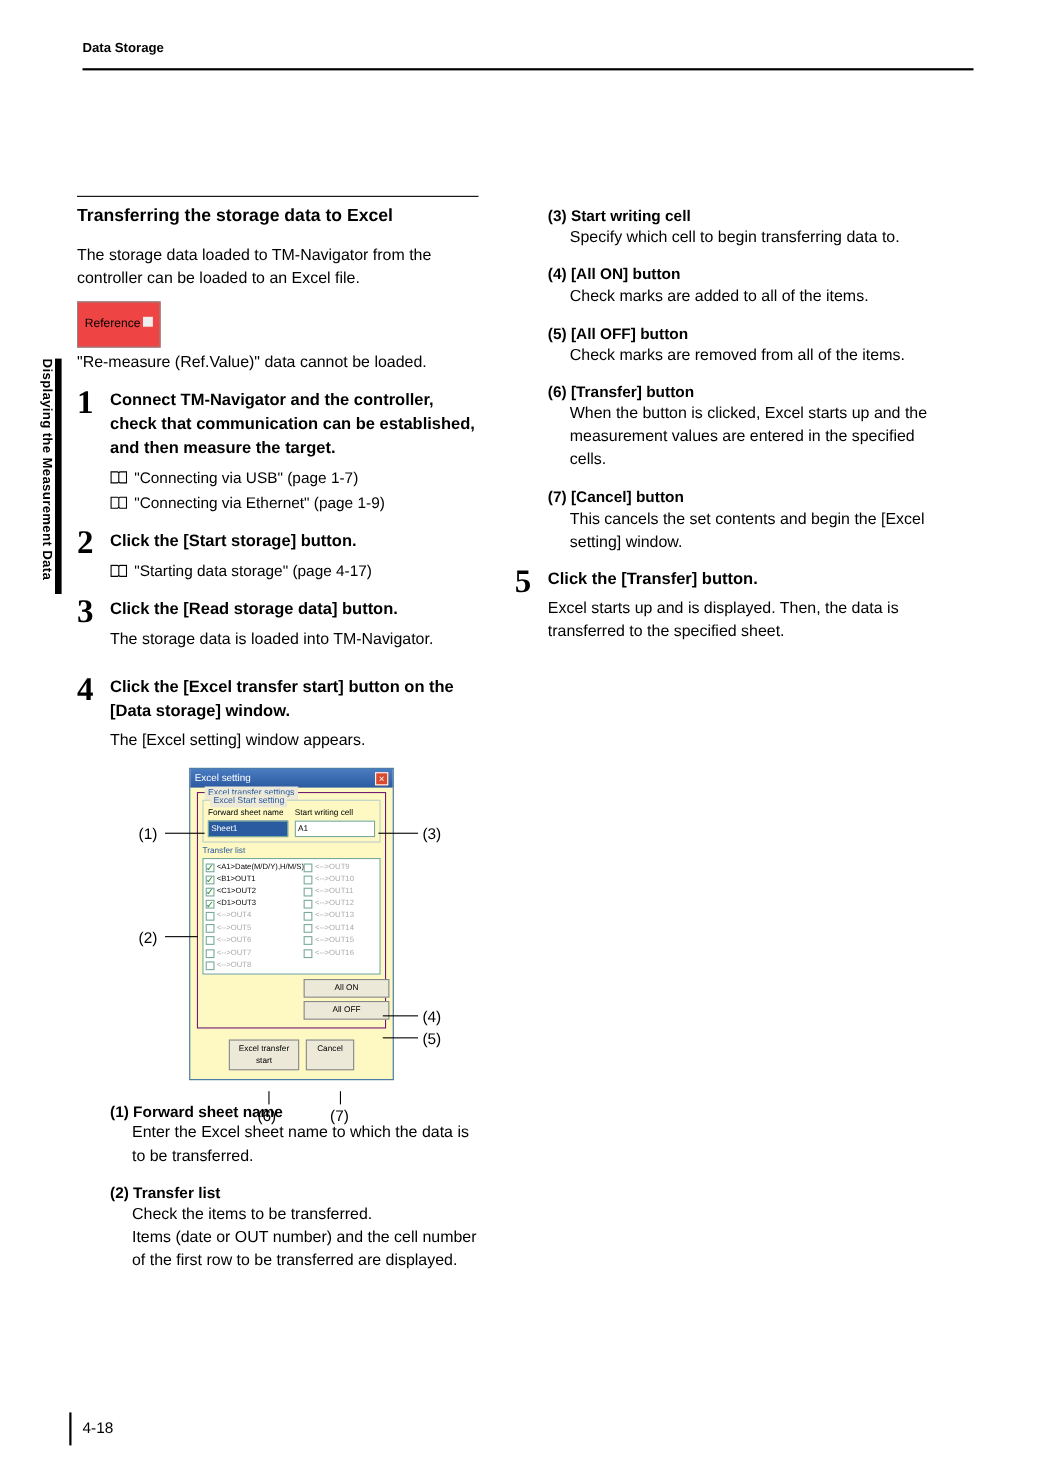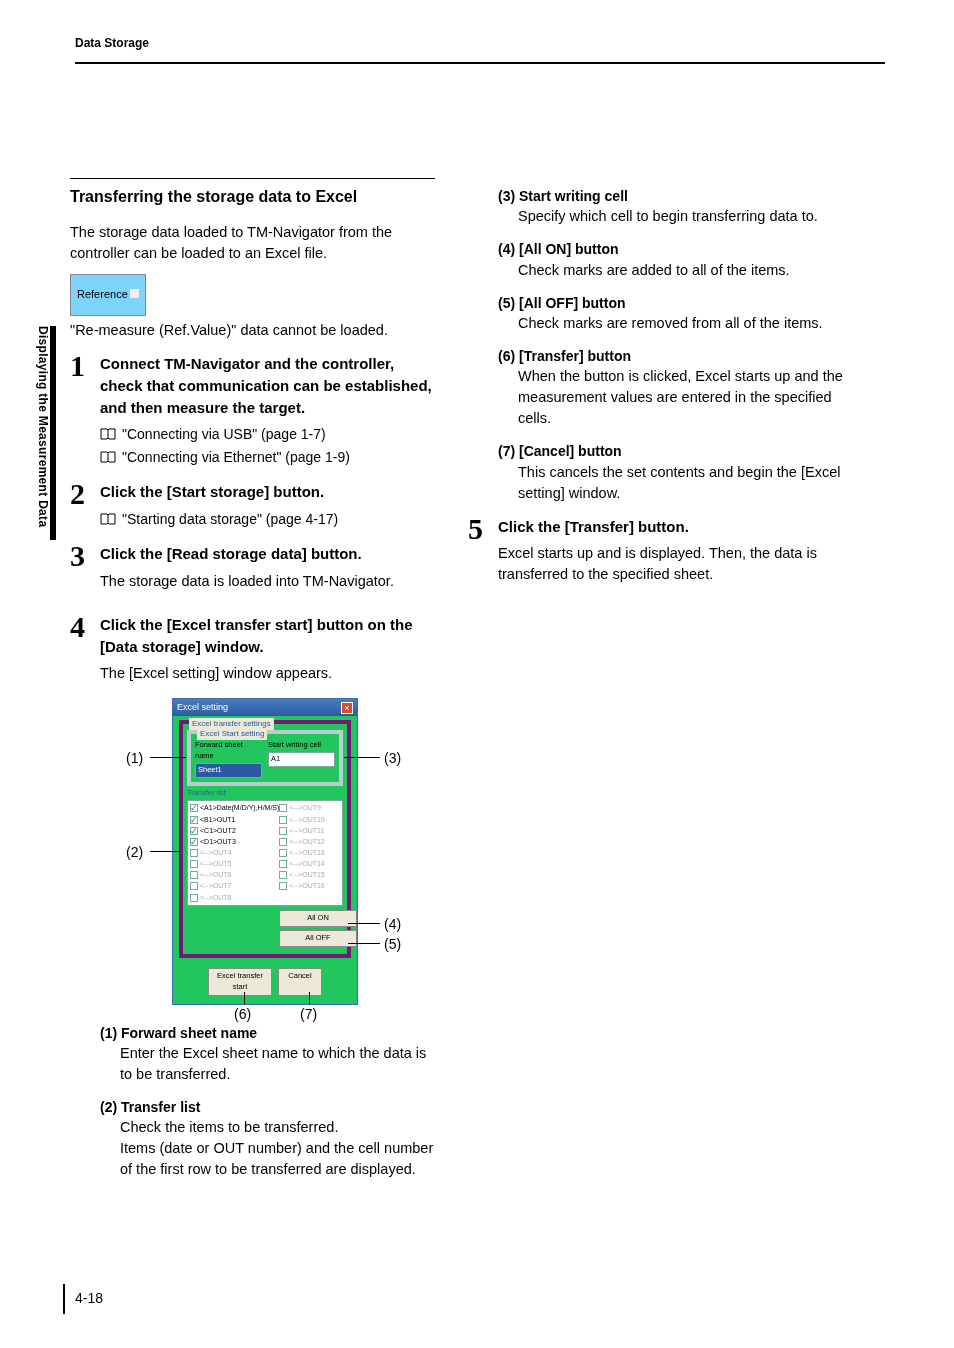--- a/index.html
+++ b/index.html
@@ -56,21 +56,21 @@
   }
   .section-title {
     font-weight: bold;
     font-size: 16px;
     margin-bottom: 14px;
   }
   p { margin-bottom: 10px; }
 
   .ref-badge {
     display: inline-block;
-    background: #7dd3fc;
+    background: #ef4444;
     border: 1px solid #888;
     font-size: 11px;
     padding: 12px 6px;
     margin-bottom: 4px;
   }
   .ref-badge::after {
     content: "";
     display: inline-block;
     width: 9px; height: 9px;
     margin-left: 2px;
@@ -118,21 +118,21 @@
   .annot-body { font-size: 14.5px; margin-left: 2px; }
 
   
   .dialog-wrap {
     position: relative;
     margin: 14px 0 18px 72px;
   }
   .dialog {
     width: 186px;
     border: 1px solid #3a6ea5;
-    background: #22c55e;
+    background: #fef9c3;
     font-size: 8px;
     color: #000;
   }
   .dlg-title {
     background: linear-gradient(#4a7cc2, #2c5aa0);
     color: #fff;
     font-size: 9px;
     padding: 2px 4px;
     display: flex;
     justify-content: space-between;
@@ -142,21 +142,21 @@
     width: 12px; height: 12px;
     background: #d94a2e;
     color: #fff;
     text-align: center;
     line-height: 11px;
     font-size: 9px;
     border: 1px solid #fff;
   }
   .dlg-body { padding: 4px 6px 8px; }
   .fieldset {
-    border: 4px solid #701a75;
+    border: 1px solid #701a75;
     padding: 6px 4px 4px;
     margin-bottom: 0;
     position: relative;
   }
   .fieldset-label {
     position: absolute;
     top: -6px; left: 6px;
     background: #ece9d8;
     padding: 0 3px;
     color: #2a5aa0;

